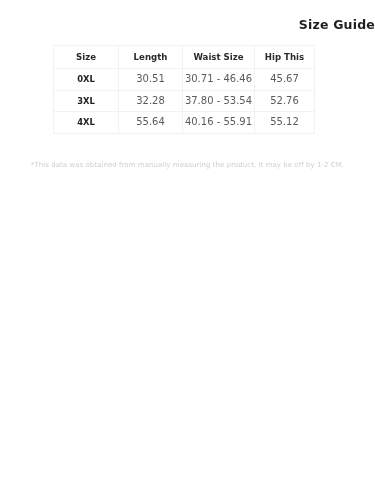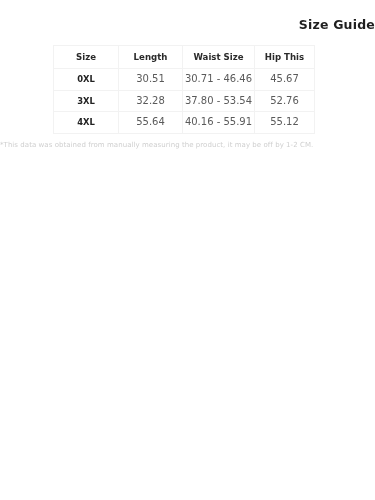--- a/index.html
+++ b/index.html
@@ -67,24 +67,24 @@
   table.size-table td.num-cell {
     font-weight: normal;
     color: #5a5a5a;
   }
   col.c-size    { width: 65px; }
   col.c-length  { width: 64px; }
   col.c-waist   { width: 72px; }
   col.c-hip     { width: 60px; }
   .footnote {
     position: absolute;
-    top: 141px;
+    top: 161px;
     left: 0;
     width: 375px;
-    text-align: left;
+    text-align: center;
     font-size: 7px;
     color: #cfcfcf;
     letter-spacing: 0.05px;
     white-space: nowrap;
   }
 </style>
 </head>
 <body>
 
 <div class="page">

